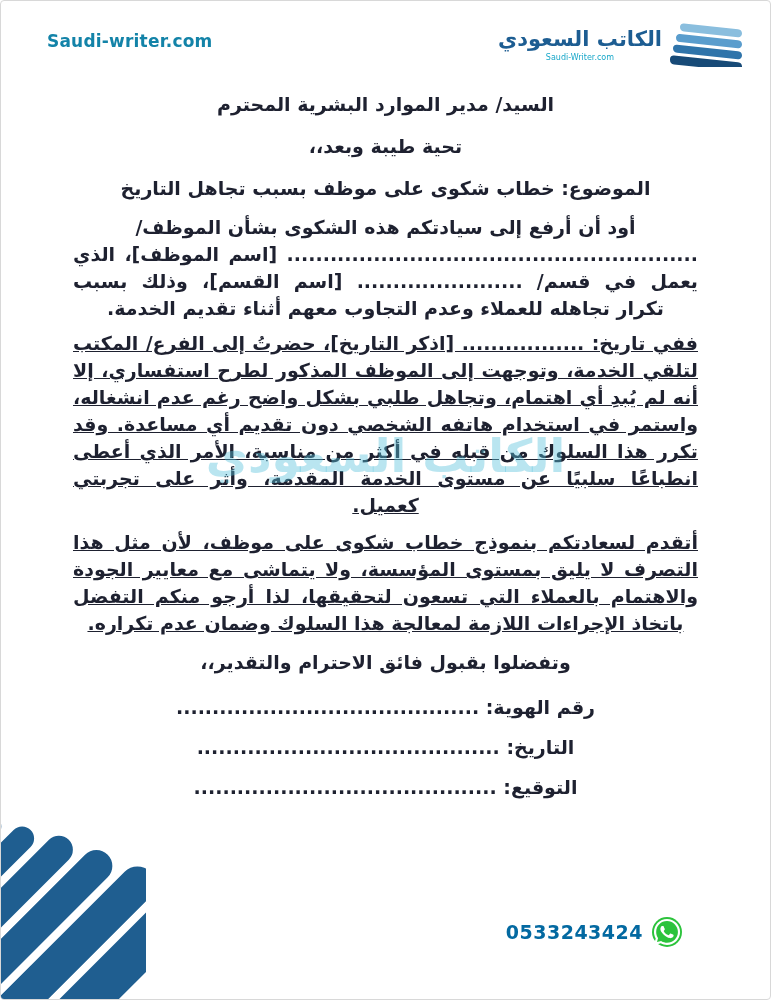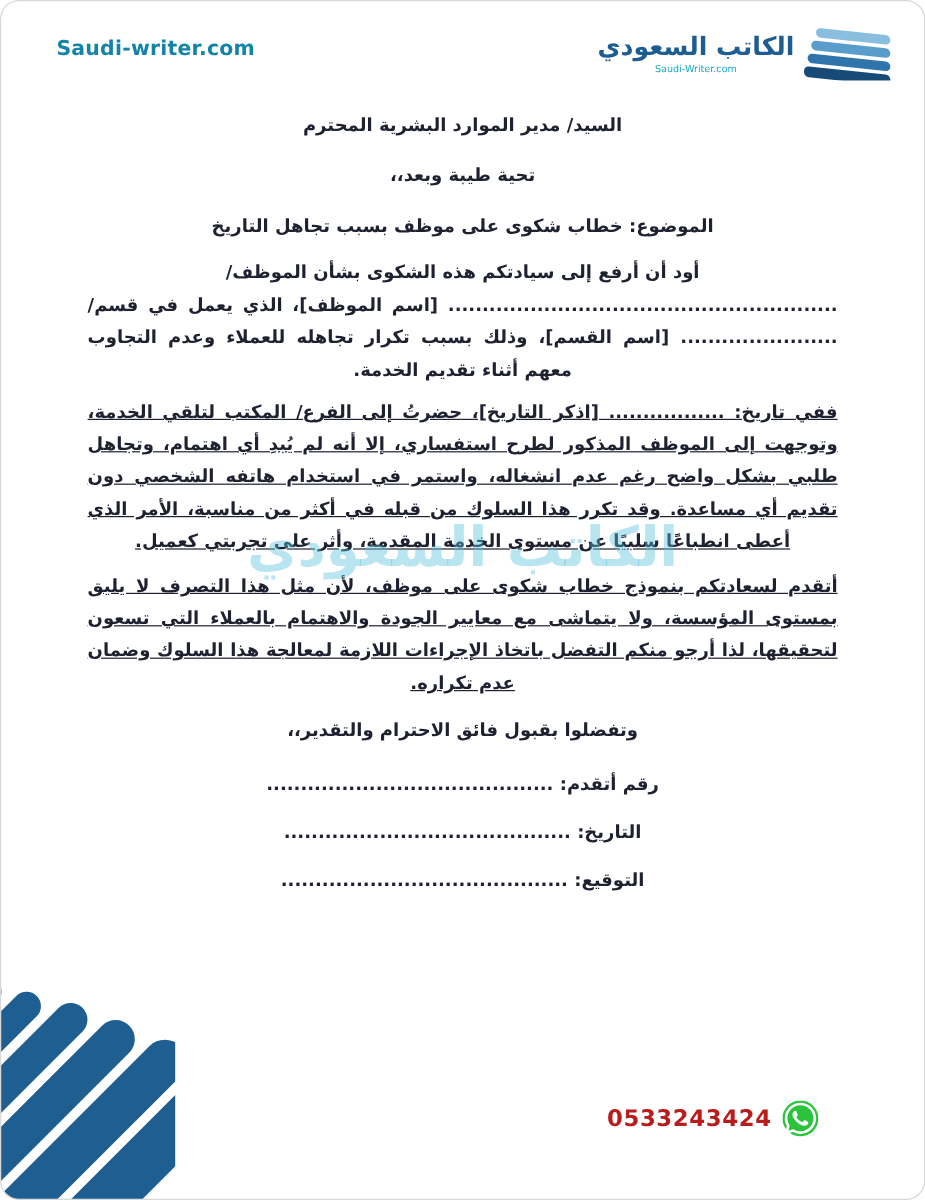--- a/index.html
+++ b/index.html
@@ -6,21 +6,21 @@
   html,body { background:#fff; }
   body {
     width:771px; height:1000px;
     font-family:"DejaVu Sans", sans-serif;
     position:relative;
   }
   .page {
     position:absolute; inset:0;
     background:#ffffff;
     border:1px solid #d8d8d8;
-    border-radius:16px;
+    border-radius:4px;
     overflow:hidden;
   }
 
   
   .site-name {
     position:absolute; left:46px; top:30px;
     font-size:17px; font-weight:bold; color:#1383a8;
     letter-spacing:.2px;
   }
   .brand {
@@ -29,21 +29,21 @@
   }
   .brand-text { text-align:center; }
   .brand-ar { font-size:21px; font-weight:bold; color:#1d5d92; direction:rtl; line-height:24px; }
   .brand-en { font-size:8px; color:#18a7c9; margin-top:2px; }
 
   
   .content {
     position:absolute; top:90px; right:72px; left:72px;
     direction:rtl; text-align:center;
     color:#1e2130; font-weight:bold;
-    font-size:15px; line-height:27px;
+    font-size:19px; line-height:27px;
     z-index:2;
   }
   .recipient { margin-bottom:15px; }
   .greeting  { margin-bottom:15px; }
   .subject   { margin-bottom:12px; }
   .intro-lead{ }
   .intro-body{
     text-align:justify; text-align-last:center;
     margin-bottom:8px;
   }
@@ -72,21 +72,21 @@
     z-index:1; pointer-events:none;
   }
 
   
   .contact {
     position:absolute; right:88px; bottom:52px;
     display:flex; align-items:center; gap:9px;
     direction:ltr; z-index:2;
   }
   .phone-number {
-    color:#b91c1c; font-weight:bold; font-size:19px;
+    color:#0369a1; font-weight:bold; font-size:19px;
     letter-spacing:.5px;
   }
 </style>
 </head>
 <body>
 
 <div class="page">
 
   <div class="site-name">Saudi-writer.com</div>
 
@@ -109,21 +109,21 @@
     <div class="recipient">السيد/ مدير الموارد البشرية المحترم</div>
     <div class="greeting">تحية طيبة وبعد،،</div>
     <div class="subject">الموضوع: خطاب شكوى على موظف بسبب تجاهل التاريخ</div>
     <div class="intro-lead">أود أن أرفع إلى سيادتكم هذه الشكوى بشأن الموظف/</div>
     <div class="intro-body">......................................................... [اسم الموظف]، الذي يعمل في قسم/ ....................... [اسم القسم]، وذلك بسبب تكرار تجاهله للعملاء وعدم التجاوب معهم أثناء تقديم الخدمة.</div>
     <div class="para">ففي تاريخ: ................. [اذكر التاريخ]، حضرتُ إلى الفرع/ المكتب لتلقي الخدمة، وتوجهت إلى الموظف المذكور لطرح استفساري، إلا أنه لم يُبدِ أي اهتمام، وتجاهل طلبي بشكل واضح رغم عدم انشغاله، واستمر في استخدام هاتفه الشخصي دون تقديم أي مساعدة. وقد تكرر هذا السلوك من قبله في أكثر من مناسبة، الأمر الذي أعطى انطباعًا سلبيًا عن مستوى الخدمة المقدمة، وأثر على تجربتي كعميل.</div>
     <div class="para">أتقدم لسعادتكم بنموذج خطاب شكوى على موظف، لأن مثل هذا التصرف لا يليق بمستوى المؤسسة، ولا يتماشى مع معايير الجودة والاهتمام بالعملاء التي تسعون لتحقيقها، لذا أرجو منكم التفضل باتخاذ الإجراءات اللازمة لمعالجة هذا السلوك وضمان عدم تكراره.</div>
     <div class="closing">وتفضلوا بقبول فائق الاحترام والتقدير،،</div>
 
     <div class="field-row">
-      <span class="label">رقم أتقدم:</span>
+      <span class="label">رقم الهوية:</span>
       <span class="dots">..........................................</span>
     </div>
     <div class="field-row">
       <span class="label">التاريخ:</span>
       <span class="dots">..........................................</span>
     </div>
     <div class="field-row">
       <span class="label">التوقيع:</span>
       <span class="dots">..........................................</span>
     </div>

